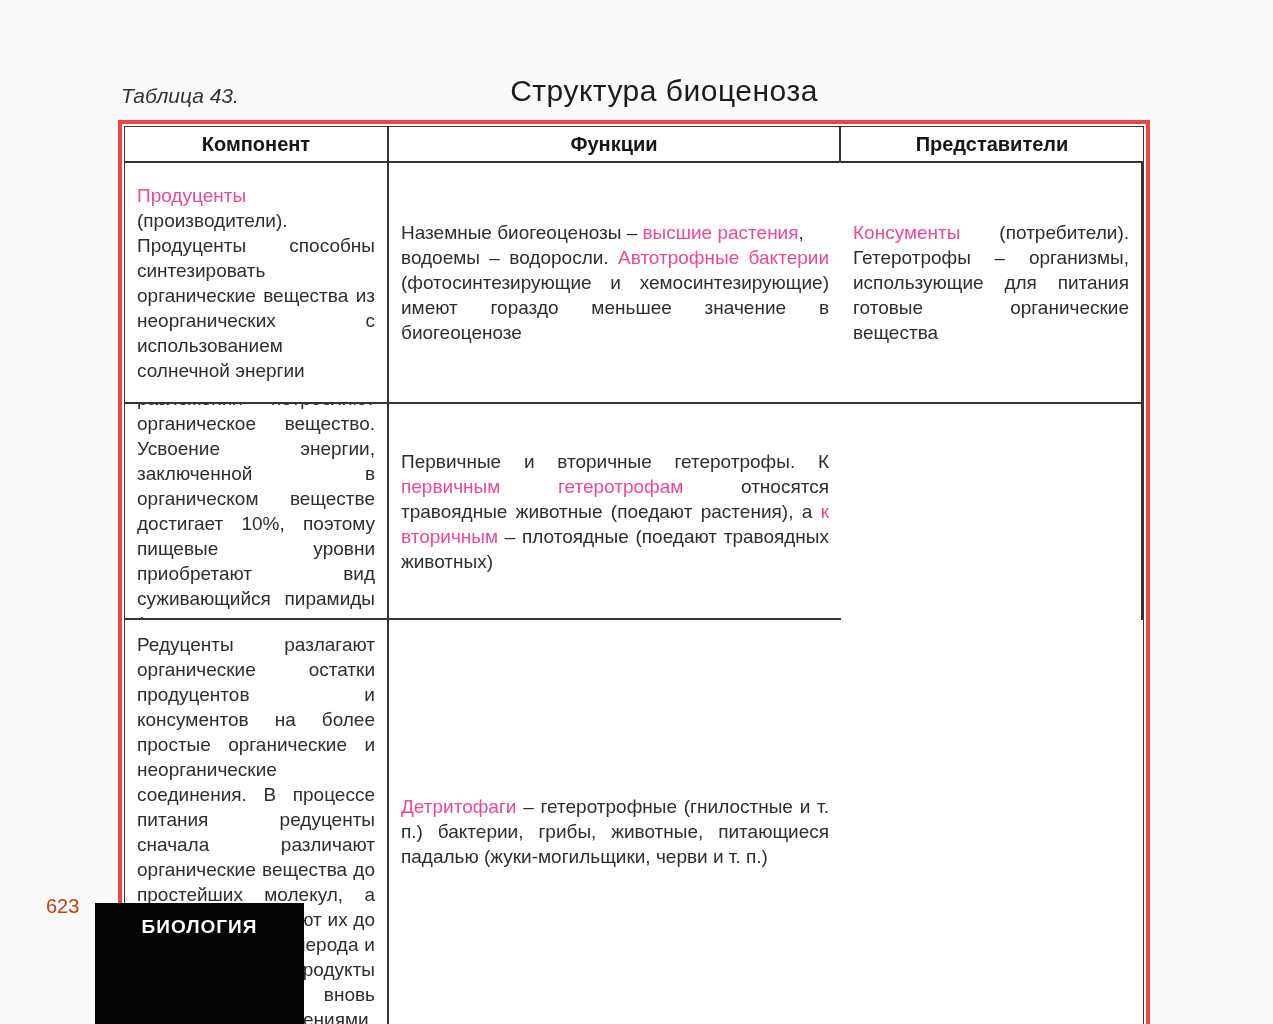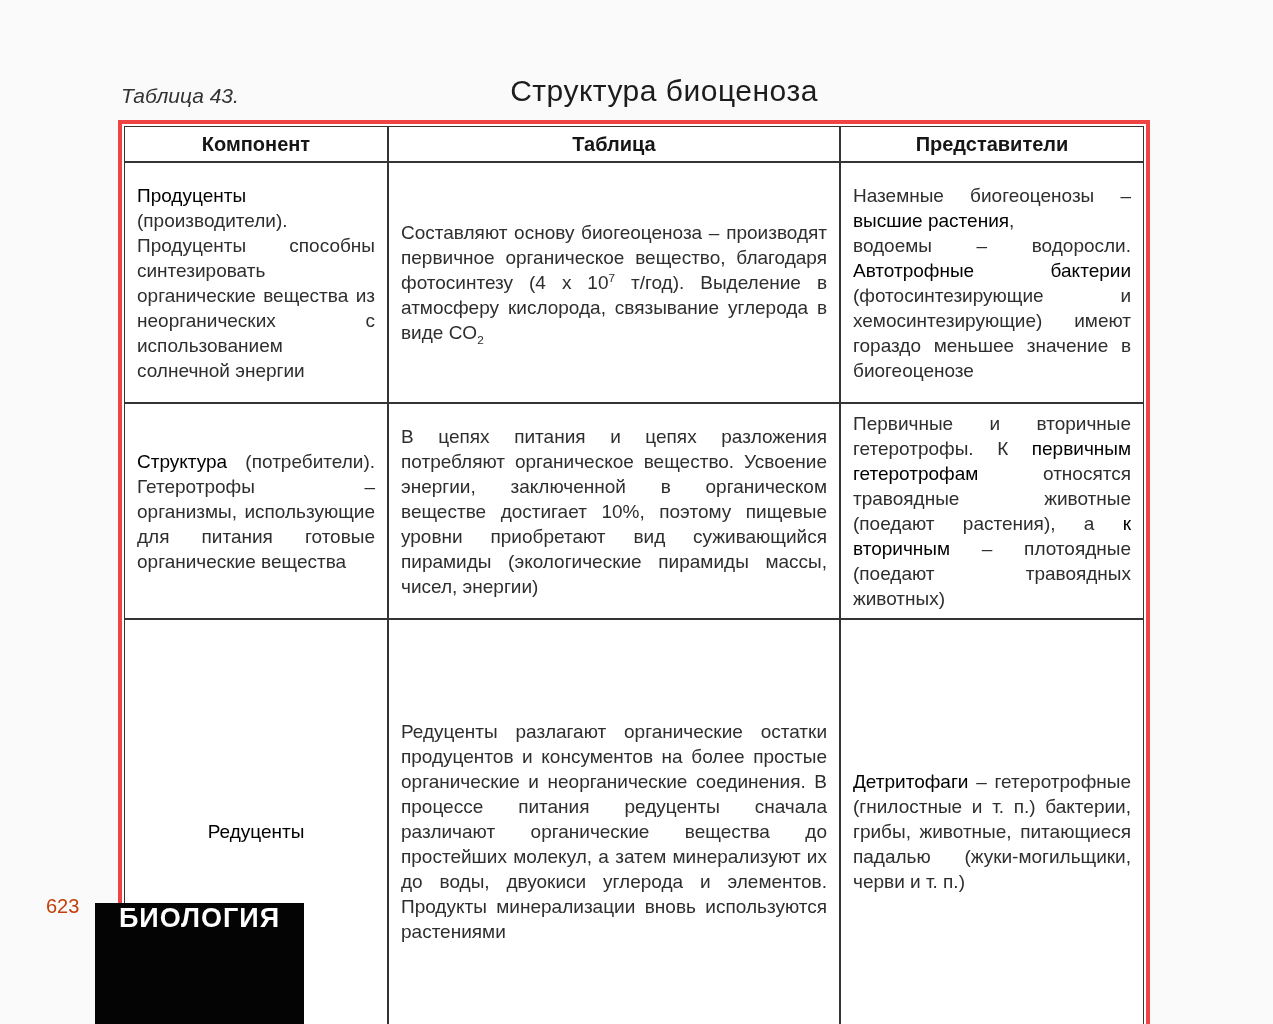--- a/index.html
+++ b/index.html
@@ -72,84 +72,81 @@
     justify-content: center;
     align-items: center;
     text-align: center;
     font-weight: bold;
     font-size: 20px;
     color: #161616;
     padding: 2px 6px;
   }
   .para { text-align: justify; width: 100%; }
   .align-center .para { text-align: center; }
-  .accent { color: #000000; margin-top: 36px; }
+  .accent { color: #ec4899; margin-top: 36px; }
   .sup { vertical-align: super; font-size: 0.62em; line-height: 0; }
   .sub { vertical-align: sub;   font-size: 0.62em; line-height: 0; }
 
   
   .page-number {
     position: absolute;
     left: 46px; top: 895px;
     font-size: 20px;
     color: #c2410c;
   }
   .footer-box {
     position: absolute;
     left: 95px; top: 903px;
     width: 209px; bottom: 0;
     background: #040404;
   }
   .footer-brand {
+    margin-top: 13px;
     text-align: center;
     color: #fff;
-    font-size: 27px;
+    font-size: 19px;
     font-weight: bold;
     letter-spacing: 1px;
   }
 </style>
 </head>
 <body>
 
 <div class="page">
 
   <div class="table-label">Таблица 43.</div>
   <div class="page-title">Структура биоценоза</div>
 
   <div class="frame-outer">
     <div class="frame-inner">
       <div class="grid">
 
         <div class="cell header-cell">Компонент</div>
-        <div class="cell header-cell">Таблица</div>
+        <div class="cell header-cell">Функции</div>
         <div class="cell header-cell last-col">Представители</div>
 
         <div class="cell">
             <div class="para"><span class="accent">Продуценты</span><span> (производители). Продуценты способны синтезировать органические вещества из неорганических с использованием солнечной энергии</span></div>
-          </div>
-        <div class="cell">
-            <div class="para"><span>Составляют основу биогеоценоза – производят первичное органическое вещество, благодаря фотосинтезу (4 х 10</span><span class="sup">7</span><span> т/год). Выделение в атмосферу кислорода, связывание углерода в виде CO</span><span class="sub">2</span></div>
           </div>
         <div class="cell last-col">
             <div class="para"><span>Наземные биогеоценозы – </span><span class="accent">высшие растения</span><span>,</span></div>
             <div class="para"><span>водоемы – водоросли. </span><span class="accent">Автотрофные бактерии</span><span> (фотосинтезирующие и хемосинтезирующие) имеют гораздо меньшее значение в биогеоценозе</span></div>
           </div>
 
         <div class="cell">
-            <div class="para"><span class="accent">Структура</span><span> (потребители). Гетеротрофы – организмы, использующие для питания готовые органические вещества</span></div>
+            <div class="para"><span class="accent">Консументы</span><span> (потребители). Гетеротрофы – организмы, использующие для питания готовые органические вещества</span></div>
           </div>
         <div class="cell">
             <div class="para"><span>В цепях питания и цепях разложения потребляют органическое вещество. Усвоение энергии, заключенной в органическом веществе достигает 10%, поэтому пищевые уровни приобретают вид суживающийся пирамиды (экологические пирамиды массы, чисел, энергии)</span></div>
           </div>
         <div class="cell last-col">
             <div class="para"><span>Первичные и вторичные гетеротрофы. К </span><span class="accent">первичным гетеротрофам</span><span> относятся травоядные животные (поедают растения), а </span><span class="accent">к вторичным</span><span> – плотоядные (поедают травоядных животных)</span></div>
           </div>
 
         <div class="cell last-row align-center">
-            <div class="para"><span class="accent">Редуценты</span></div>
           </div>
         <div class="cell last-row">
             <div class="para"><span>Редуценты разлагают органические остатки продуцентов и консументов на более простые органические и неорганические соединения. В процессе питания редуценты сначала различают органические вещества до простейших молекул, а затем минерализуют их до воды, двуокиси углерода и элементов. Продукты минерализации вновь используются растениями</span></div>
           </div>
         <div class="cell last-col last-row">
             <div class="para"><span class="accent">Детритофаги</span><span> – гетеротрофные (гнилостные и т. п.) бактерии, грибы, животные, питающиеся падалью (жуки-могильщики, черви и т. п.)</span></div>
           </div>
 
       </div>
     </div>

